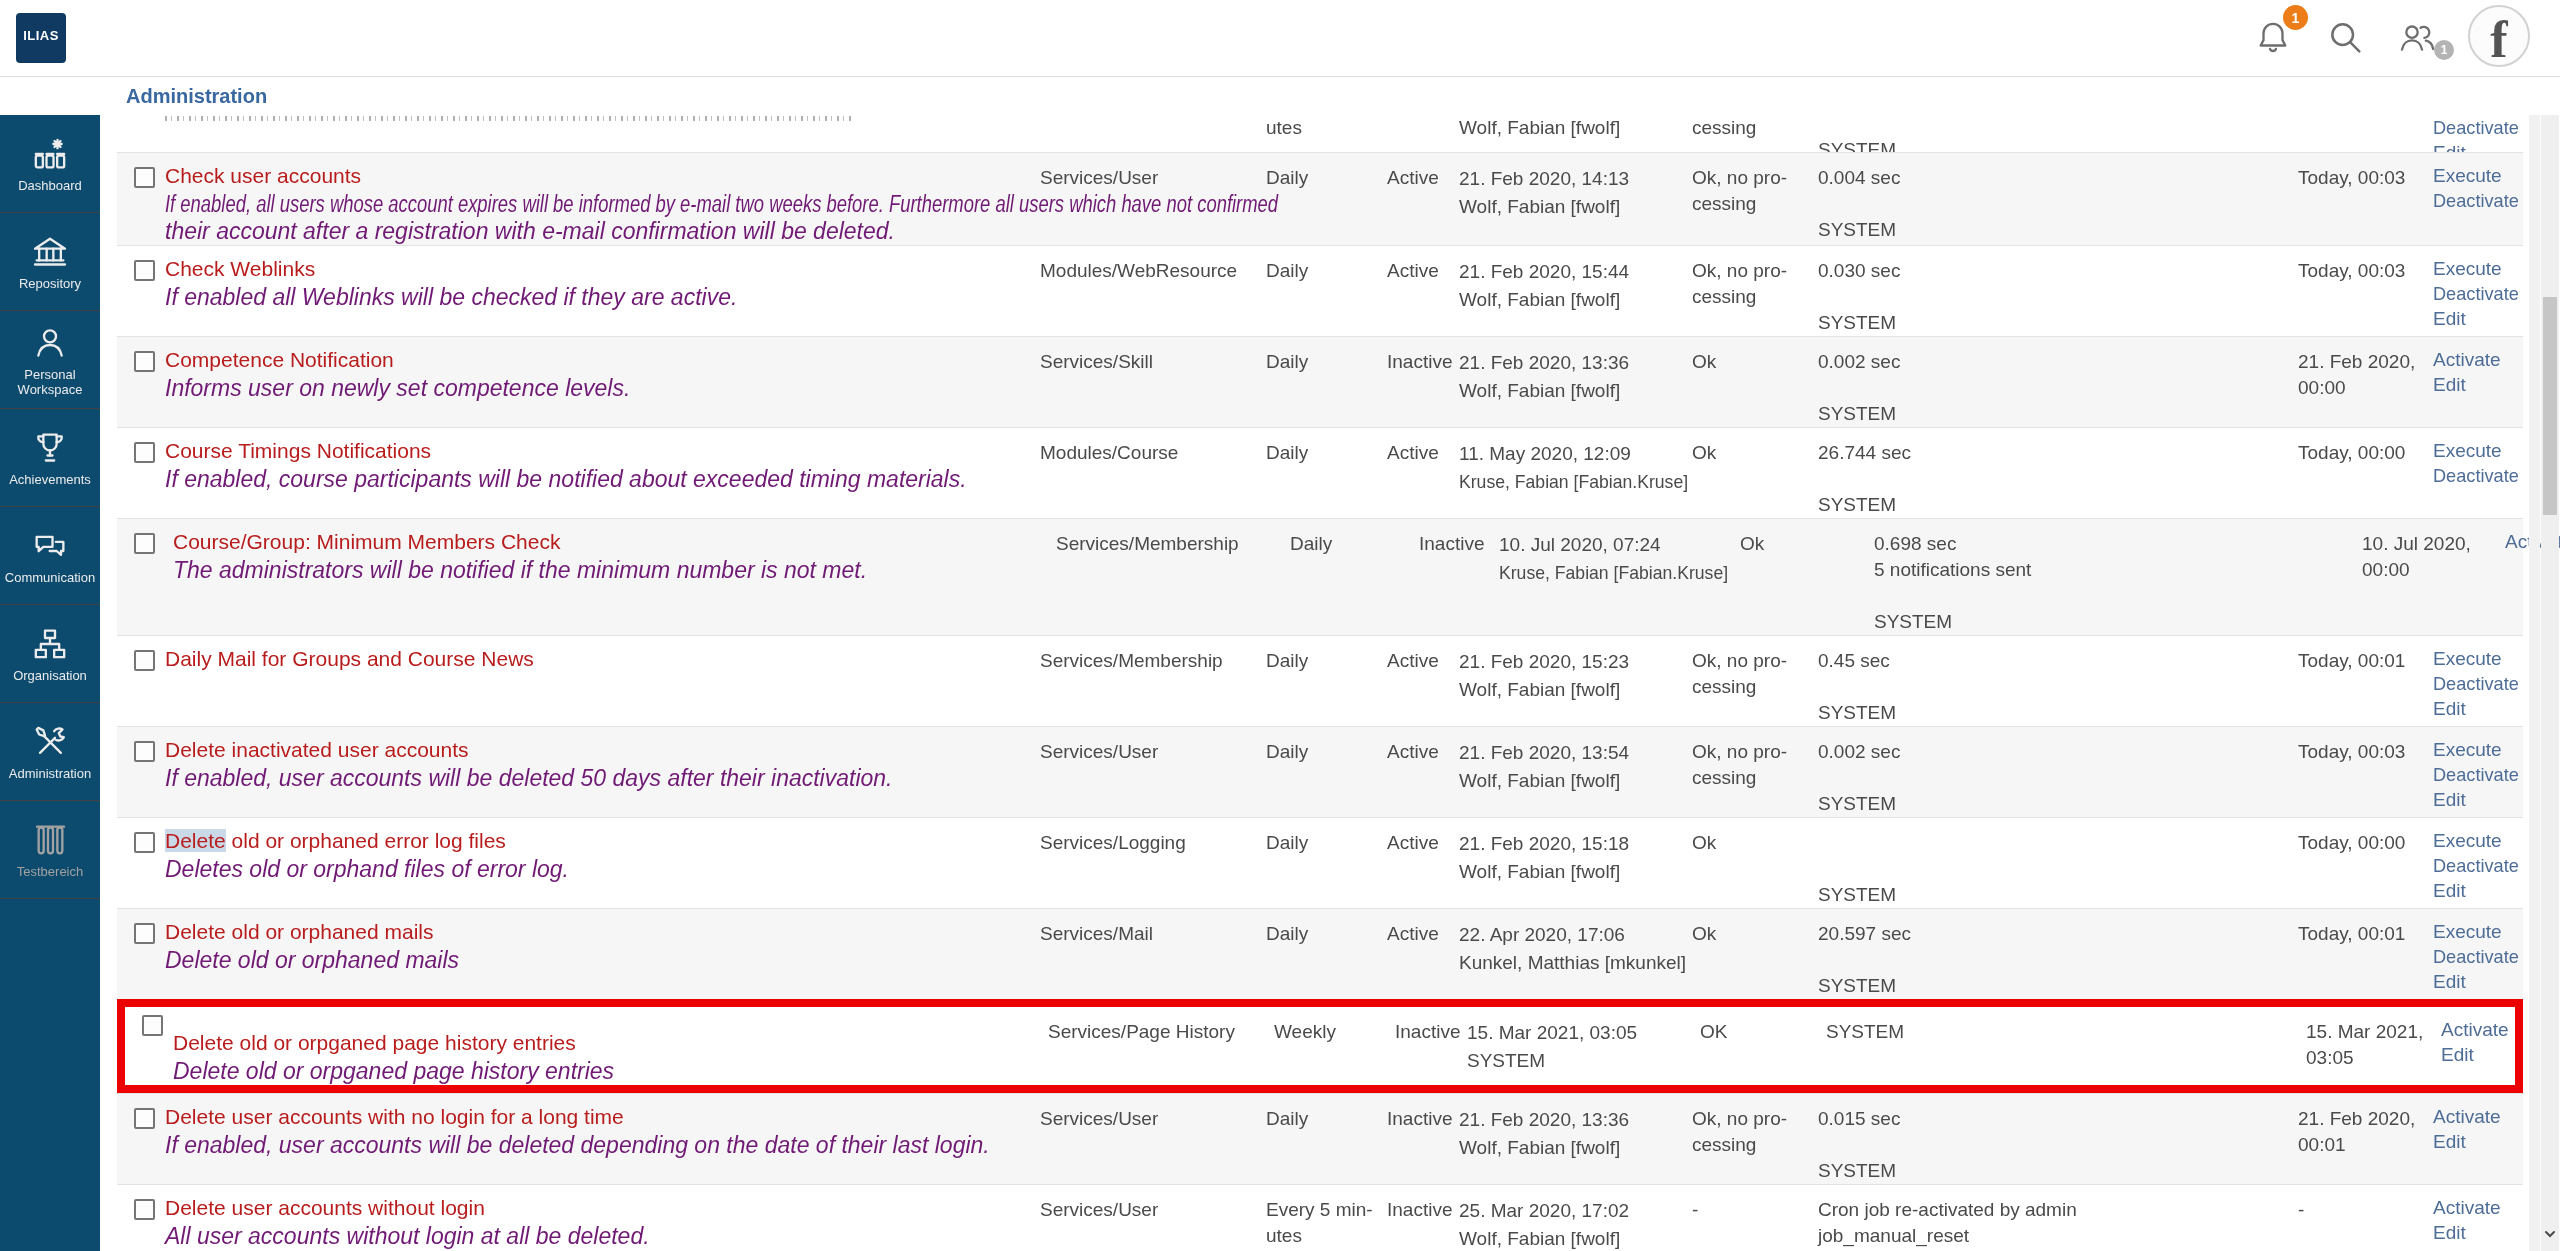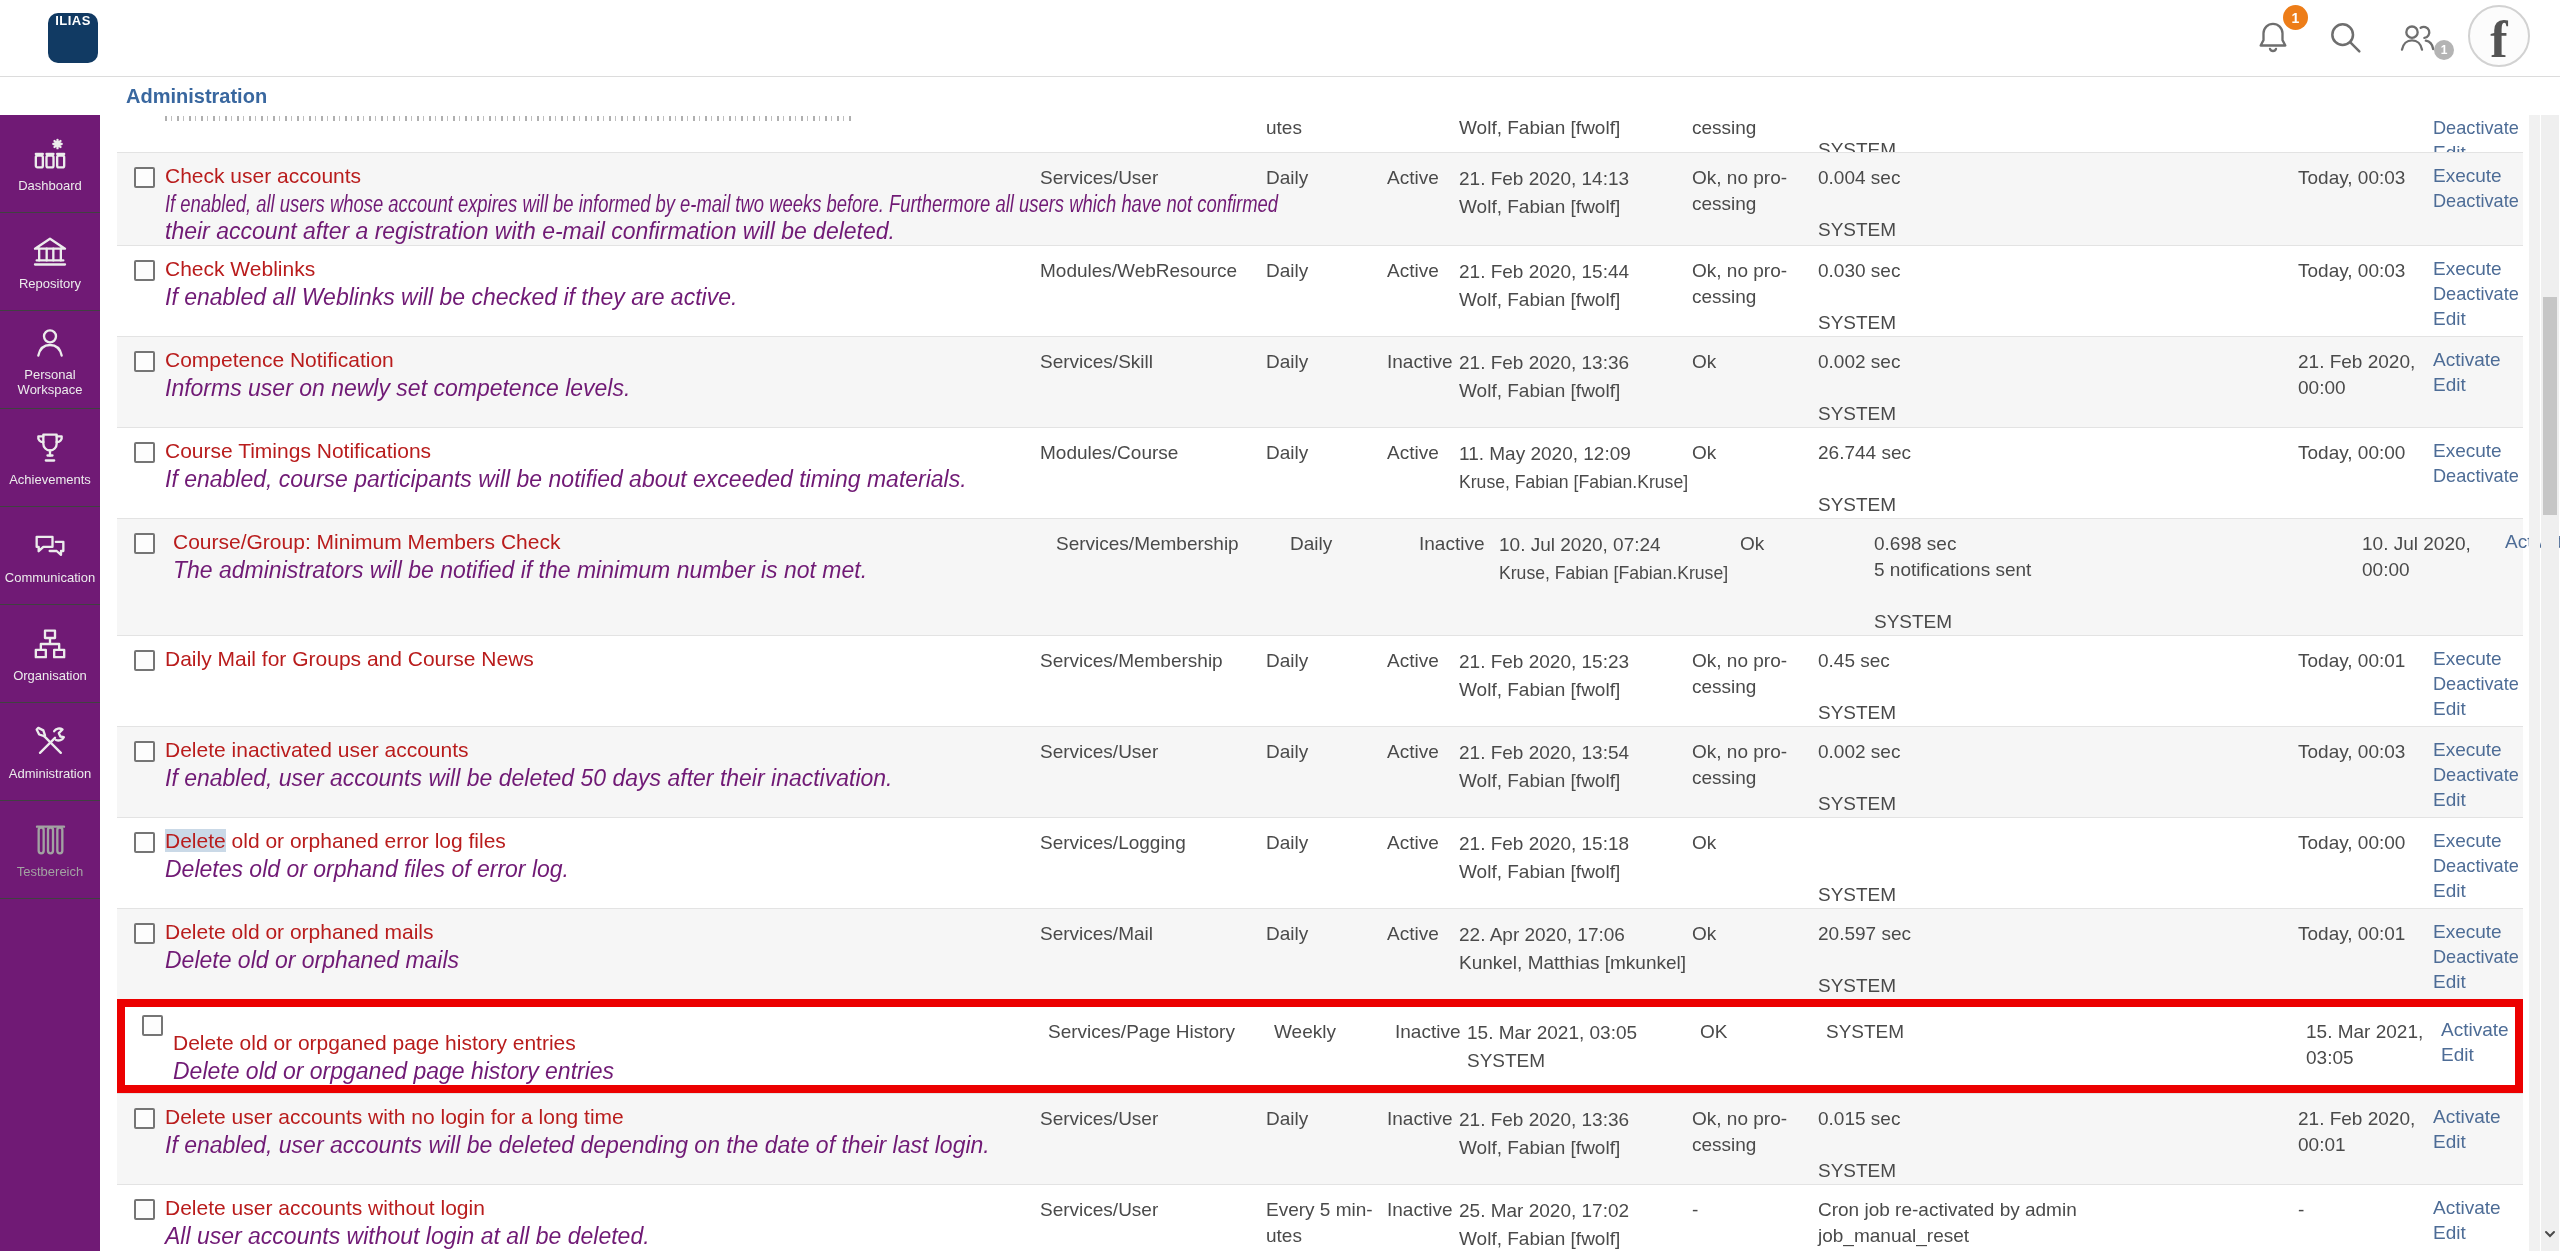--- a/index.html
+++ b/index.html
@@ -4,39 +4,39 @@
 <style>
   html,body{margin:0;padding:0;}
   body{
     width:2560px;height:1251px;position:relative;overflow:hidden;
     background:#ffffff;
     font-family:"Liberation Sans",sans-serif;
     -webkit-font-smoothing:antialiased;
   }
   
   .topbar{position:absolute;left:0;top:0;width:2560px;height:76px;background:#fff;border-bottom:1px solid #dcdcdc;z-index:30;}
-  .logo{position:absolute;left:16px;top:13px;width:50px;height:50px;background:#113a63;border-radius:10px;
-        display:flex;align-items:flex-start;justify-content:center;margin-left:32px;}
+  .logo{position:absolute;left:16px;top:13px;width:50px;height:50px;background:#113a63;border-radius:4px;
+        display:flex;align-items:center;justify-content:center;}
   .logo span{color:#fff;font-size:13px;font-weight:bold;letter-spacing:.5px;margin-bottom:5px;}
   .page-title{position:absolute;left:118px;top:0;height:76px;display:flex;align-items:center;
         font-size:25px;font-weight:600;color:#24272e;}
   .tb-icon{position:absolute;top:18px;width:40px;height:40px;color:#6e6e6e;cursor:pointer;}
   .tb-icon svg{width:100%;height:100%;}
   .badge{position:absolute;border-radius:50%;color:#fff;display:flex;align-items:center;justify-content:center;font-weight:bold;}
   .badge.orange{left:2283px;top:5px;width:25px;height:25px;background:#ed7d18;font-size:14px;}
   .badge.gray{left:2434px;top:40px;width:20px;height:20px;background:#b4b4b4;font-size:12px;}
   .avatar{position:absolute;left:2468px;top:5px;width:62px;height:62px;border-radius:50%;
         background:#fcfcfc;border:2px solid #d2d2d2;box-sizing:border-box;cursor:pointer;
         display:flex;align-items:center;justify-content:center;}
   .avatar span{font-family:"Liberation Serif",serif;font-weight:700;font-size:52px;color:#545454;margin-top:6px;}
   
   .crumbbar{position:absolute;left:0;top:77px;width:2560px;height:38px;background:#fff;z-index:20;}
   .crumb{position:absolute;left:126px;top:8px;font-size:20px;font-weight:600;color:#39679f;cursor:pointer;}
   
-  .sidebar{position:absolute;left:0;top:115px;width:100px;height:1136px;background:#701a75;z-index:25;}
+  .sidebar{position:absolute;left:0;top:115px;width:100px;height:1136px;background:#0c4a6e;z-index:25;}
   .sb-item{height:97px;border-bottom:1px solid #414141;display:flex;flex-direction:column;align-items:center;justify-content:center;cursor:pointer;}
   .sb-icon{width:40px;height:40px;color:#ececec;}
   .sb-icon svg{width:100%;height:100%;}
   .sb-label{margin-top:4px;font-size:13px;color:#ececec;text-align:center;line-height:15px;max-width:96px;}
   .sb-item.muted .sb-icon,.sb-item.muted .sb-label{color:#a2a2a2;}
   
   #table{position:absolute;left:117px;top:115px;width:2406px;background:transparent;}
   .row{display:grid;grid-template-columns:48px 875px 226px 121px 72px 233px 126px 480px 135px 90px;
        border-top:1px solid #e3e3e3;min-height:89px;box-sizing:border-box;position:relative;background:#fff;}
   #rows > .row:nth-child(even){background:#f6f6f6;}

